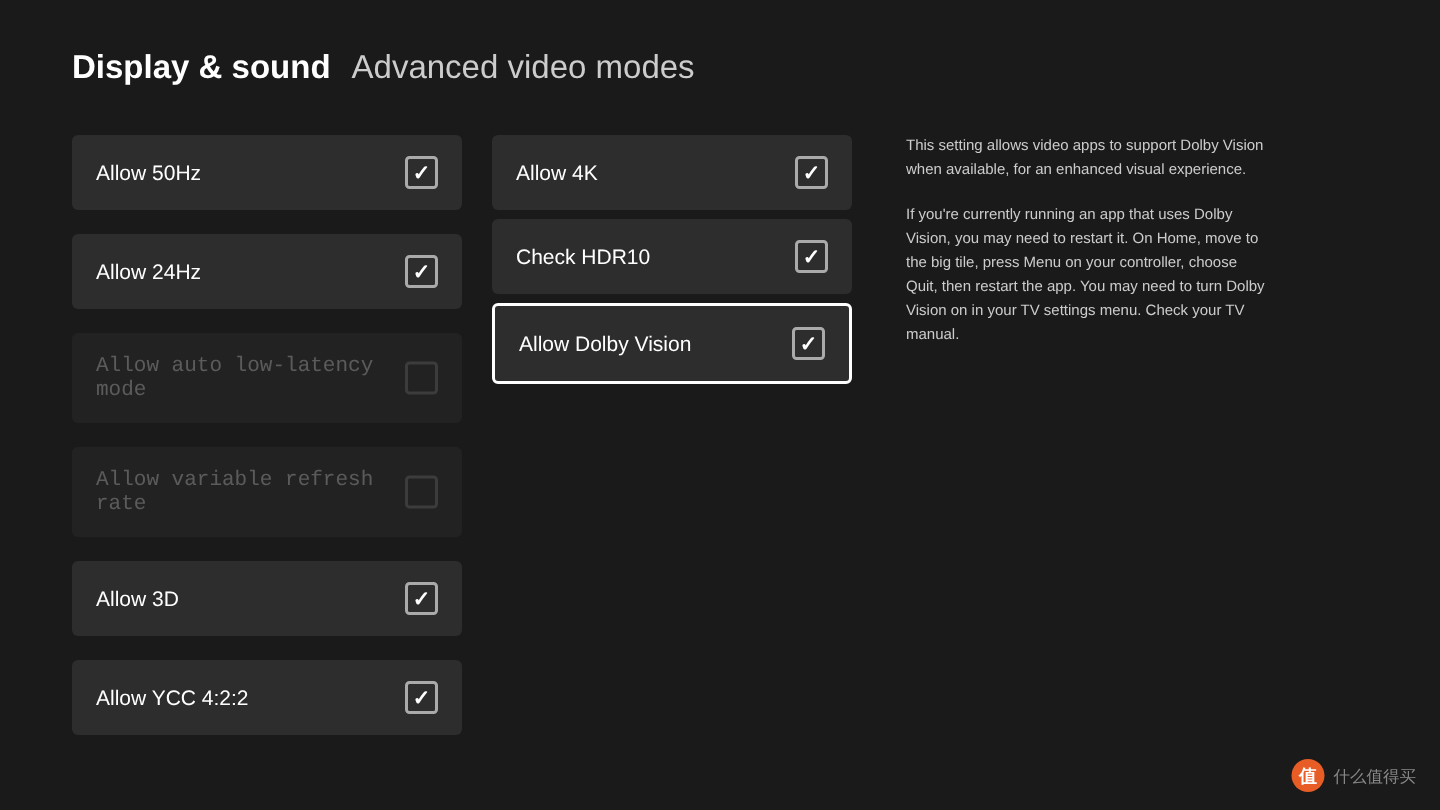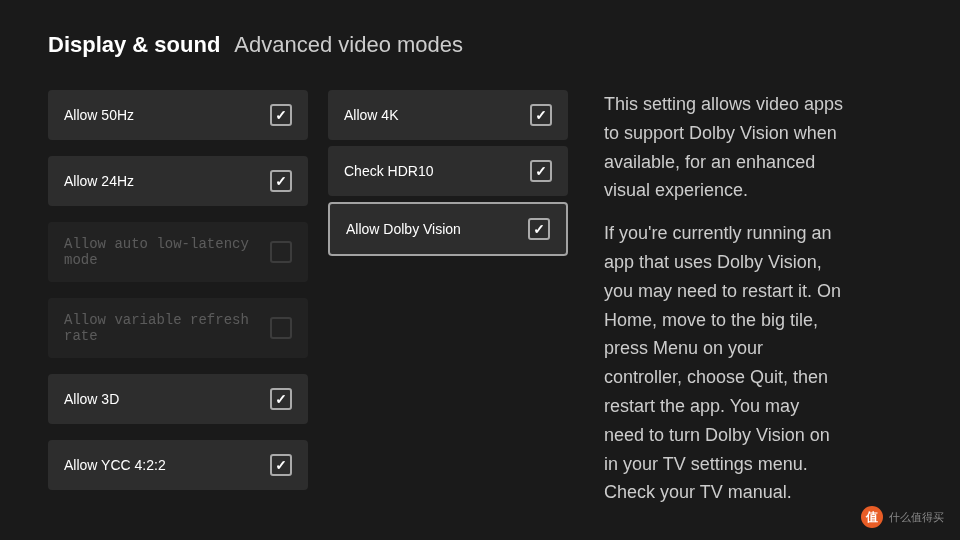--- a/index.html
+++ b/index.html
@@ -71,21 +71,21 @@
       cursor: pointer;
     }
 
     .setting-item.disabled {
       opacity: 0.45;
       cursor: default;
       font-family: Liberation Mono, monospace;
     }
 
     .setting-item.focused {
-      border: 2px solid #a3a3a3;
+      border: 2px solid #ffffff;
       background-color: #2d2d2d;
     }
 
     .setting-label {
       font-size: 14px;
       font-weight: 400;
       color: #ffffff;
     }
 
     .setting-item.disabled .setting-label {
@@ -114,21 +114,21 @@
       font-weight: bold;
     }
 
     .checkbox.unchecked {
       border-color: #666666;
     }
 
     .description-panel {
       flex: 1;
       padding: 0 16px;
-      font-size: 18px;
+      font-size: 10px;
       line-height: 1.6;
       color: #cccccc;
     }
 
     .description-panel p {
       margin-bottom: 14px;
     }
 
     .watermark {
       position: absolute;

